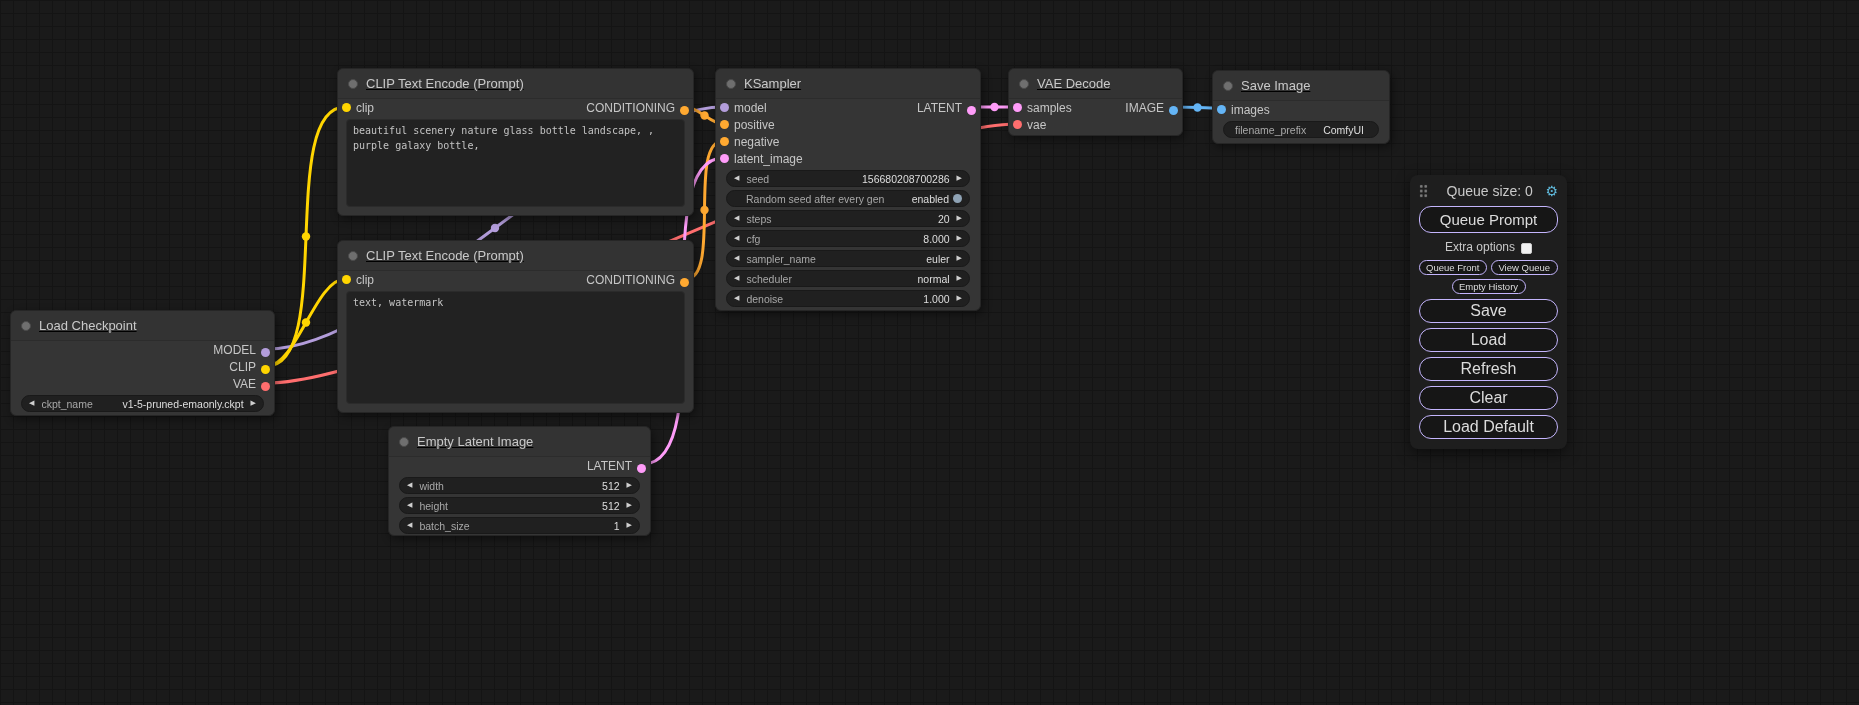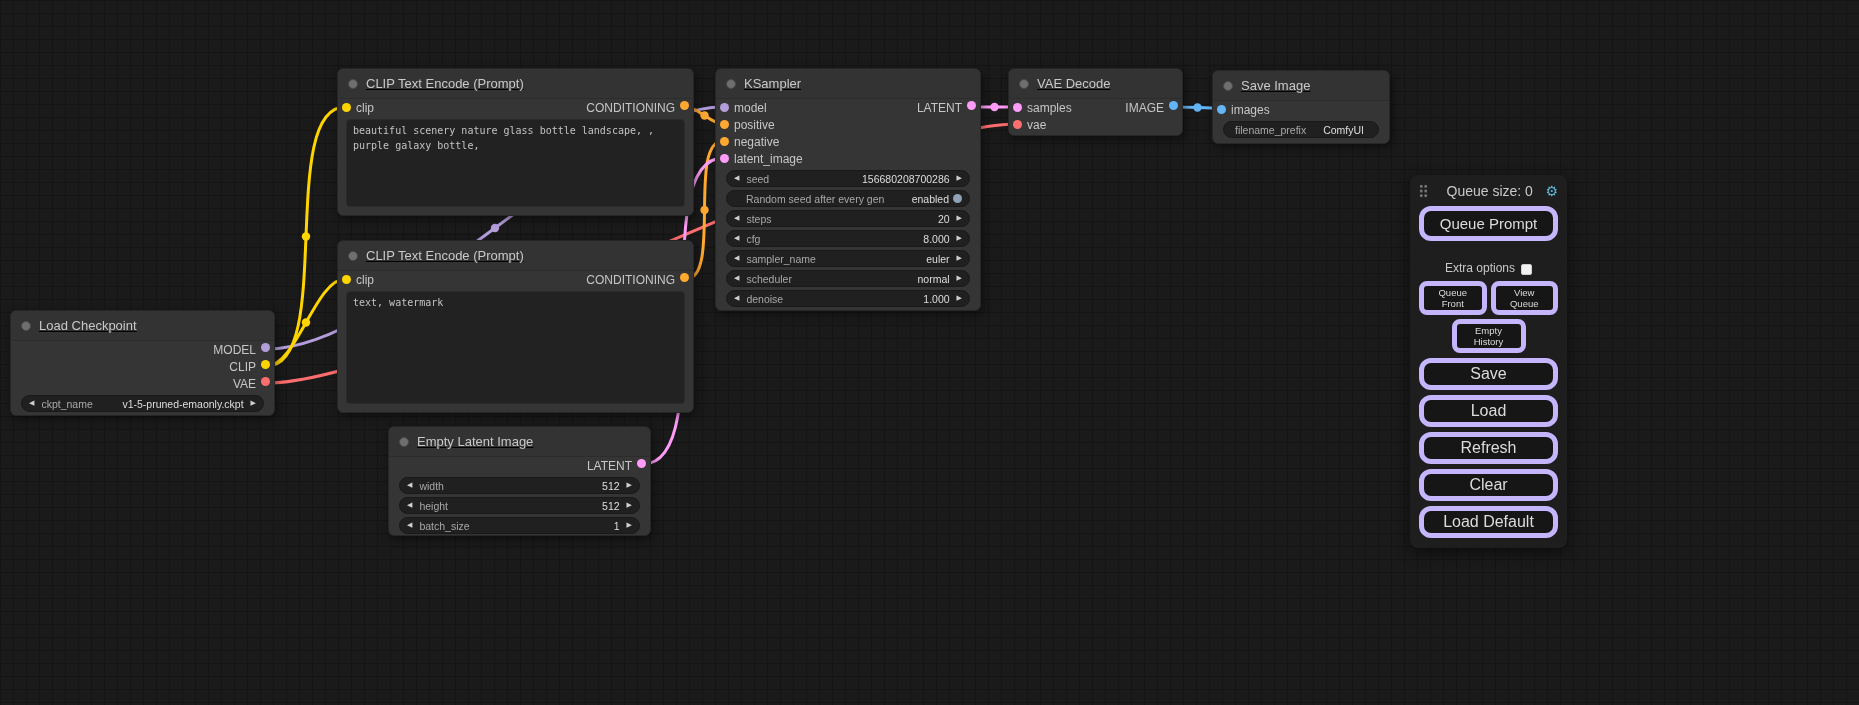--- a/index.html
+++ b/index.html
@@ -20,21 +20,21 @@
            background:#333333; border-radius:6px 6px 0 0; border-bottom:1px solid #2c2c2c;text-decoration:underline; }
   .title-dot { width:10px; height:10px; border-radius:50%; background:#6f6f6f;
                border:1px solid #4a4a4a; flex:0 0 auto; }
   .title-label { color:#c9c9c9; font-size:13px; white-space:nowrap; }
 
   .row { display:flex; align-items:center; height:17px; padding:0 4px;
          color:#c6c6c6; font-size:12px; }
   .sdot { width:9px; height:9px; border-radius:50%; background:var(--dot,#888);
           flex:0 0 auto; }
   .in-label { margin-left:5px; }
-  .out-group { margin-left:auto; display:flex; align-items:flex-start; }
+  .out-group { margin-left:auto; display:flex; align-items:flex-end; }
   .out-label { margin-right:5px; }
 
   .widget { display:flex; align-items:center; height:17px; margin:3px 10px 0 10px;
             background:#202020; border:1px solid #191919; border-radius:9px;
             font-size:10.5px; color:#a8a8a8; padding:0 7px; }
   .arr { font-family:"DejaVu Sans", sans-serif; font-size:7px; color:#cfcfcf; line-height:1; }
   .wname { margin-left:7px; white-space:nowrap; }
   .wval  { margin-left:auto; margin-right:7px; color:#dedede; white-space:nowrap; }
   .widget.toggle .wname { margin-left:12px; }
   .widget.toggle .wval  { margin-right:4px; }
@@ -50,26 +50,26 @@
   .queue-panel { position:absolute; left:1410px; top:175px; width:157px; z-index:3;
                  background:#1e1e1e; border-radius:8px; padding:6px 9px 10px 9px;
                  box-shadow:0 4px 14px rgba(0,0,0,.55); }
   .qp-header { display:flex; align-items:center; height:20px; }
   .drag-handle { width:9px; height:14px; margin-right:6px;
     background-image:radial-gradient(circle, #7b7b7b 1.2px, transparent 1.5px);
     background-size:4.5px 4.7px; }
   .qp-title { color:#c9c9c9; font-size:14px; flex:1; text-align:center; }
   .gear { font-family:"DejaVu Sans", sans-serif; font-size:14px; color:#5fb8da;
           cursor:pointer; line-height:1; }
-  .btn { display:block; width:100%; background:#161616; border:5px solid #c4b5fd;
+  .btn { display:block; width:100%; background:#161616; border:1px solid #c4b5fd;
          border-radius:12px; color:#dcdcdc; text-align:center; cursor:pointer;
          font-family:"Liberation Sans", sans-serif; }
   .btn-queue { font-size:15px; padding:4px 0; margin-top:5px; }
   .extra-row { display:flex; align-items:flex-end; justify-content:center; gap:6px;
-               margin-top:20px; color:#c9c9c9; font-size:12px; }
+               margin-top:7px; color:#c9c9c9; font-size:12px; }
   .checkbox { width:11px; height:11px; background:#f2f2f2; border-radius:2px;
               border:1px solid #cfcfcf; cursor:pointer; }
   .small-row { display:flex; justify-content:flex-end; margin-top:6px; gap:4px; }
   .btn-small { font-size:9.5px; padding:1px 5px; border-radius:8px; width:auto; flex:1; }
   .btn-history { font-size:9.5px; padding:1px 5px; border-radius:8px; width:74px; margin:4px auto 2px auto; }
   .btn-big { font-size:16px; padding:2px 0; margin-top:5px; border-radius:12px; }
 </style>
 </head>
 <body>
 

